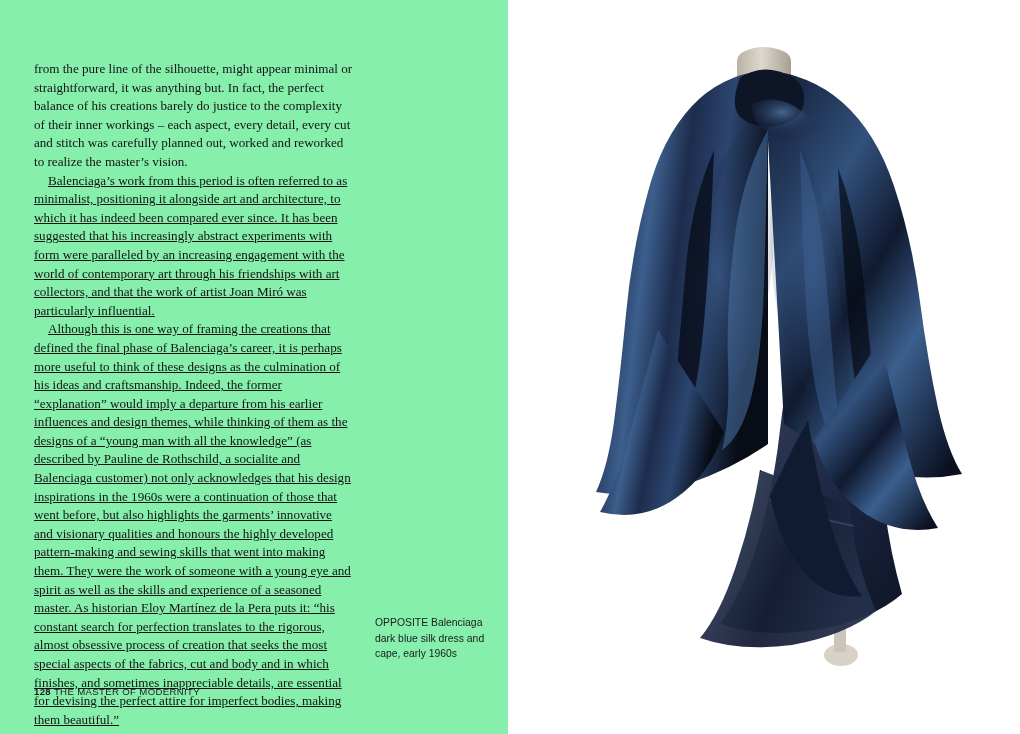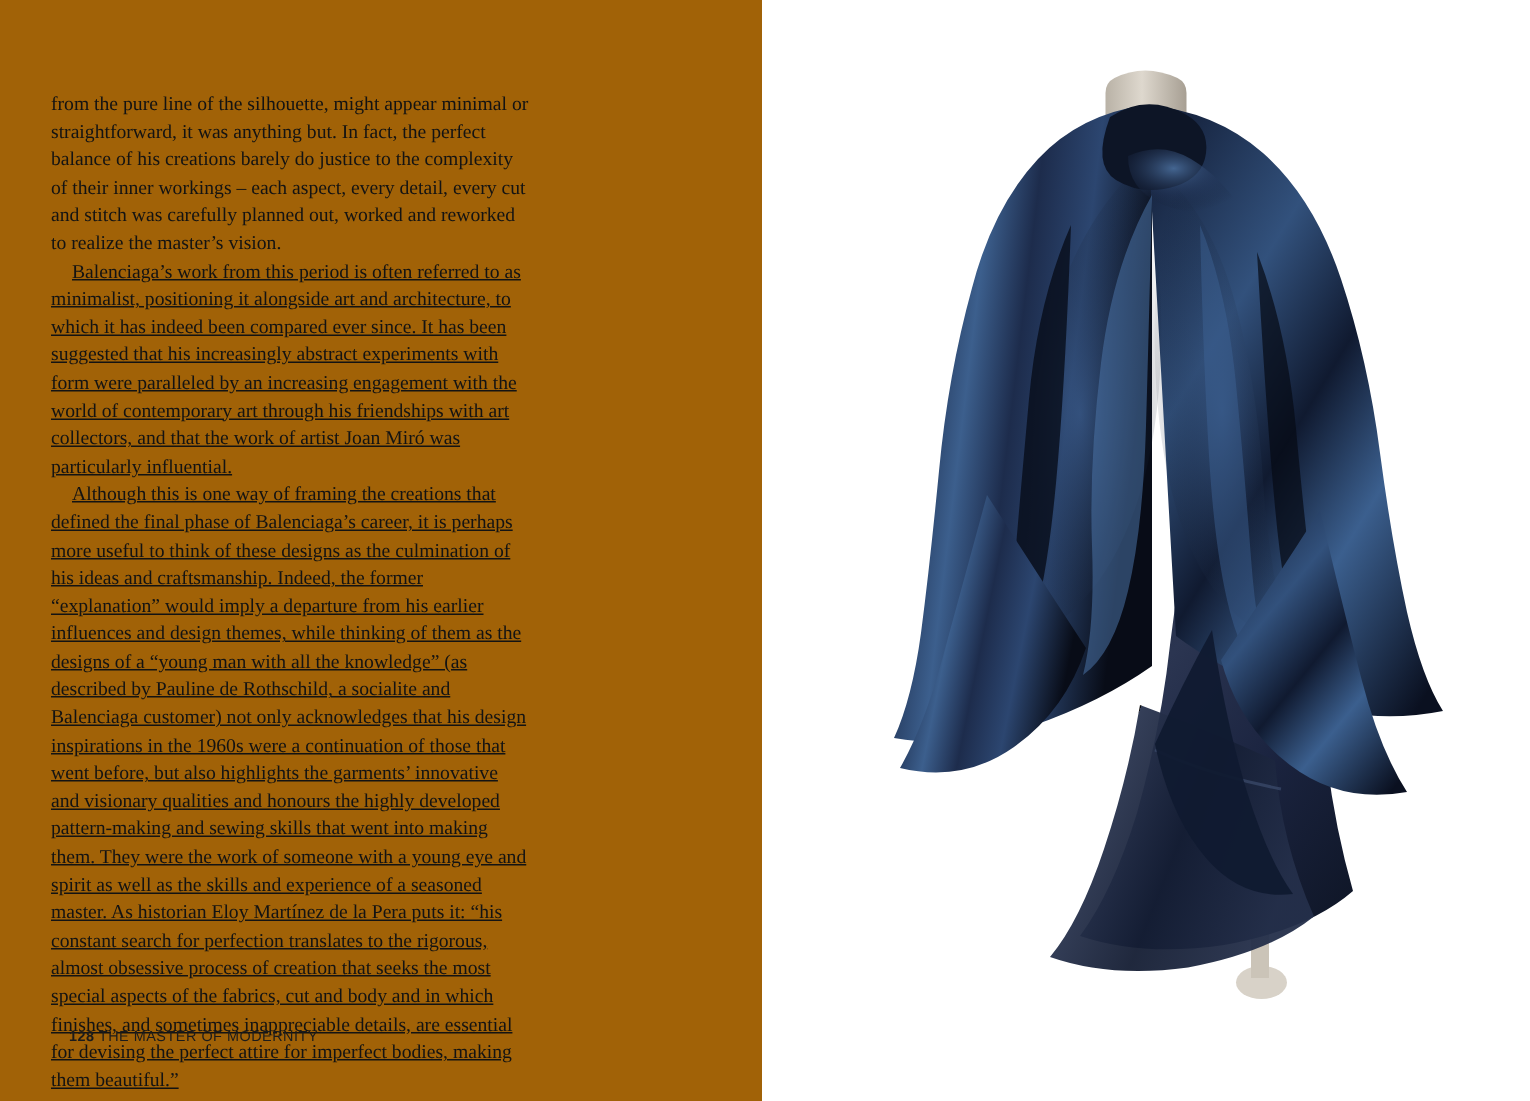--- a/index.html
+++ b/index.html
@@ -4,21 +4,21 @@
 <style>
   html, body {
     margin: 0;
     padding: 0;
     background: #ffffff;
   }
   .page {
     position: relative;
     width: 1020px;
     height: 734px;
-    background: #a16207;
+    background: #86efac;
     overflow: hidden;
     font-family: "Liberation Serif", serif;
   }
 
   
   .text-column {
     position: absolute;
     left: 34px;
     top: 60px;
     width: 320px;
@@ -53,21 +53,21 @@
     position: absolute;
     bottom: 37px;
     font-family: "Liberation Sans", sans-serif;
     font-size: 9.6px;
     letter-spacing: 0.35px;
     color: #1b1b1b;
     white-space: nowrap;
   }
   .folio-left { left: 34px; }
   .folio-right { right: 34px; }
-  .folio .num { font-weight: bold; margin-left: 12px; }
+  .folio .num { font-weight: bold; }
   .folio .title { }
 
   
   .photo {
     position: absolute;
     left: 508px;
     top: 0;
     width: 512px;
     height: 734px;
     background: #ffffff;
@@ -85,20 +85,21 @@
 <body>
 
 <div class="page">
 
   <div class="text-column">
     <p>from the pure line of the silhouette, might appear minimal or straightforward, it was anything but. In fact, the perfect balance of his creations barely do justice to the complexity of their inner workings – each aspect, every detail, every cut and stitch was carefully planned out, worked and reworked to realize the master’s vision.</p>
     <p class="indent">Balenciaga’s work from this period is often referred to as minimalist, positioning it alongside art and architecture, to which it has indeed been compared ever since. It has been suggested that his increasingly abstract experiments with form were paralleled by an increasing engagement with the world of contemporary art through his friendships with art collectors, and that the work of artist Joan Miró was particularly influential.</p>
     <p class="indent">Although this is one way of framing the creations that defined the final phase of Balenciaga’s career, it is perhaps more useful to think of these designs as the culmination of his ideas and craftsmanship. Indeed, the former “explanation” would imply a departure from his earlier influences and design themes, while thinking of them as the designs of a “young man with all the knowledge” (as described by Pauline de Rothschild, a socialite and Balenciaga customer) not only acknowledges that his design inspirations in the 1960s were a continuation of those that went before, but also highlights the garments’ innovative and visionary qualities and honours the highly developed pattern-making and sewing skills that went into making them. They were the work of someone with a young eye and spirit as well as the skills and experience of a seasoned master. As historian Eloy Martínez de la Pera puts it: “his constant search for perfection translates to the rigorous, almost obsessive process of creation that seeks the most special aspects of the fabrics, cut and body and in which finishes, and sometimes inappreciable details, are essential for devising the perfect attire for imperfect bodies, making them beautiful.”</p>
   </div>
 
+  <div class="caption">OPPOSITE Balenciaga dark blue silk dress and cape, early 1960s</div>
 
   <div class="folio folio-left">
     <span class="num">128</span>
     <span class="title">THE MASTER OF MODERNITY</span>
   </div>
   <div class="folio folio-right">
     <span class="title">THE MASTER OF MODERNITY</span>
     <span class="num">129</span>
   </div>
 

